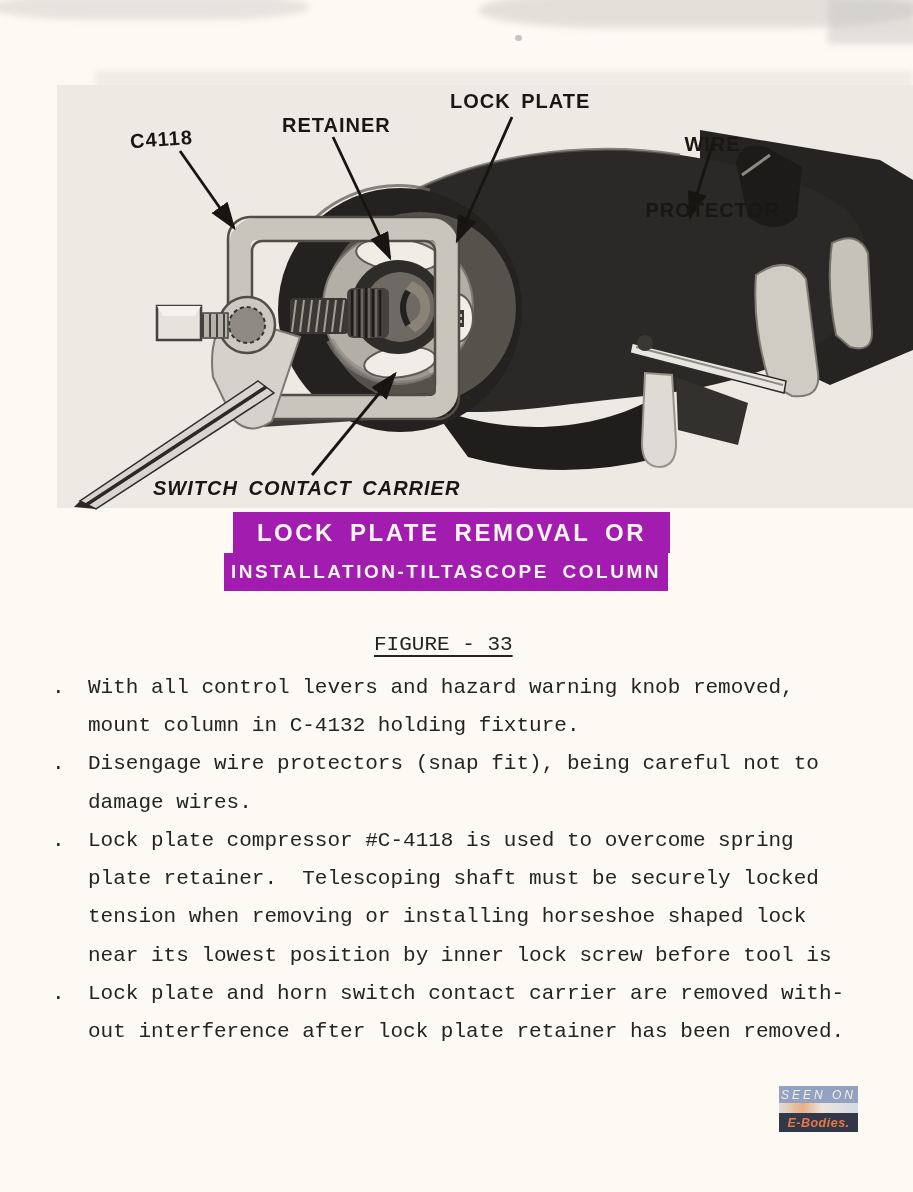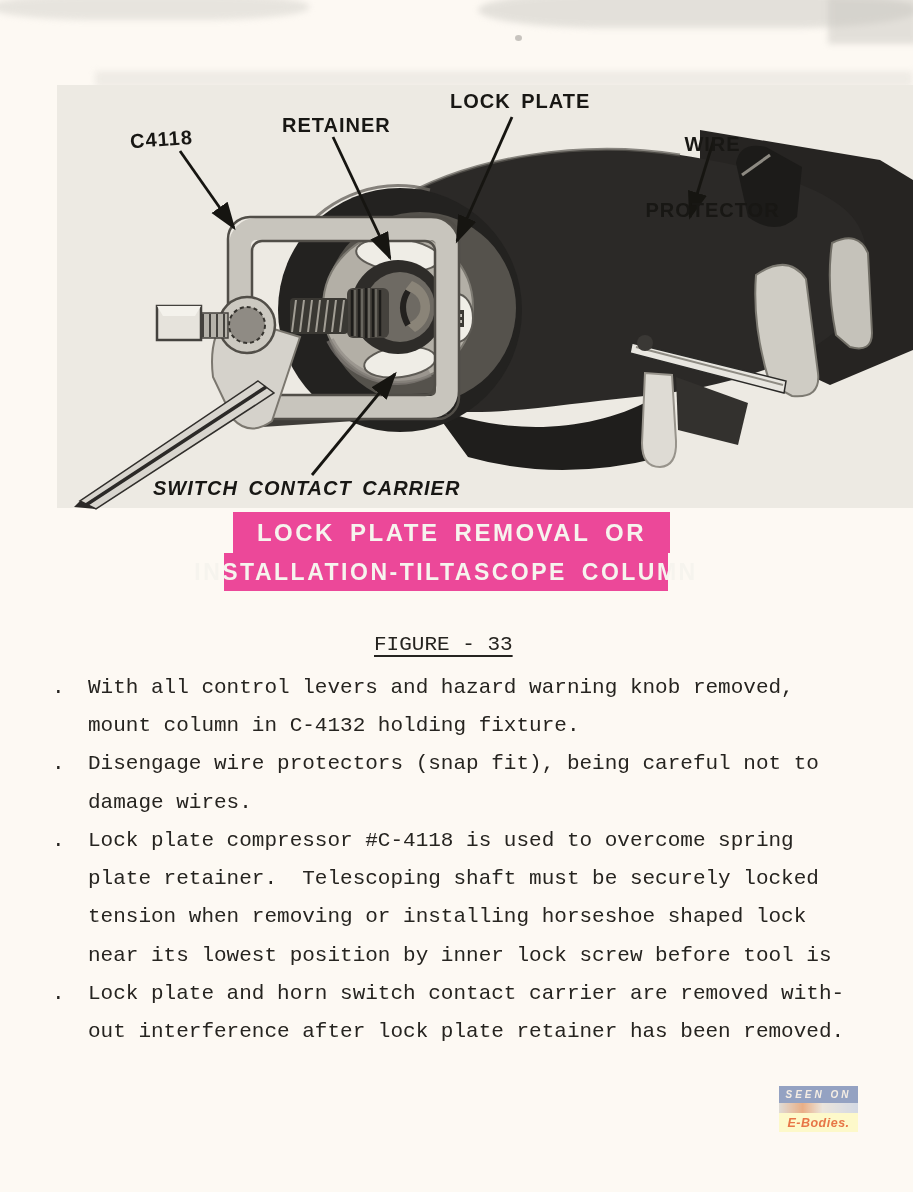--- a/index.html
+++ b/index.html
@@ -24,25 +24,25 @@
     letter-spacing:1px;word-spacing:4px;white-space:pre;line-height:22px;
   }
   .lbl-c4118{left:130px;top:43px;transform:rotate(-4deg);}
   .lbl-retainer{left:282px;top:29px;}
   .lbl-lockplate{left:450px;top:5px;}
   .lbl-wire{left:640px;top:4px;width:145px;text-align:center;}
   .lbl-switch{left:153px;top:392px;font-style:italic;}
 
   
   .banner-bar{
-    position:absolute;background:#ec4899;display:flex;align-items:center;justify-content:center;
+    position:absolute;background:#a21caf;display:flex;align-items:center;justify-content:center;
     color:#f6f4ee;font-weight:bold;letter-spacing:2.5px;word-spacing:6px;white-space:pre;
   }
   .bar1{left:233px;top:512px;width:437px;height:41px;font-size:24px;}
-  .bar2{left:224px;top:553px;width:444px;height:38px;font-size:23px;}
+  .bar2{left:224px;top:553px;width:444px;height:38px;font-size:19px;}
 
   
   .fig-caption{
     position:absolute;left:374px;top:633px;
     font-family:"Liberation Mono",monospace;font-size:21px;color:#262420;
     text-decoration:underline;text-underline-offset:5px;white-space:pre;
   }
   .bodytext{position:absolute;left:52px;top:668px;width:830px;}
   .bline{display:flex;height:38.3px;align-items:center;
     font-family:"Liberation Mono",monospace;font-size:21px;color:#262420;}
@@ -53,23 +53,23 @@
     position:absolute;left:0;top:1124px;width:913px;text-align:center;
     font-family:"Liberation Mono",monospace;font-size:21px;color:#262420;letter-spacing:2px;
   }
 
   
   .watermark{
     position:absolute;left:779px;top:1086px;width:79px;height:46px;opacity:.85;
     display:flex;flex-direction:column;overflow:hidden;
   }
   .wm-top{height:17px;background:#8294ba;display:flex;align-items:center;justify-content:center;
-    color:#f4ece2;font-style:italic;font-weight:bold;font-size:10px;letter-spacing:3px;white-space:pre;}
+    color:#f4ece2;font-style:italic;font-weight:normal;font-size:12px;letter-spacing:3px;white-space:pre;}
   .wm-mid{height:10px;background:linear-gradient(90deg,#dcd8d2 0%,#e6a273 30%,#e8e2d8 55%,#cdd4e2 100%);}
-  .wm-bot{flex:1;background:#fef9c3;display:flex;align-items:center;justify-content:center;
+  .wm-bot{flex:1;background:#0f172a;display:flex;align-items:center;justify-content:center;
     color:#e4602a;font-style:italic;font-weight:bold;font-size:12.5px;letter-spacing:.5px;white-space:pre;}
 </style>
 </head>
 <body>
 
 <div class="page">
 
   <div class="blotch b1"></div>
   <div class="blotch b2"></div>
   <div class="blotch b3"></div>

